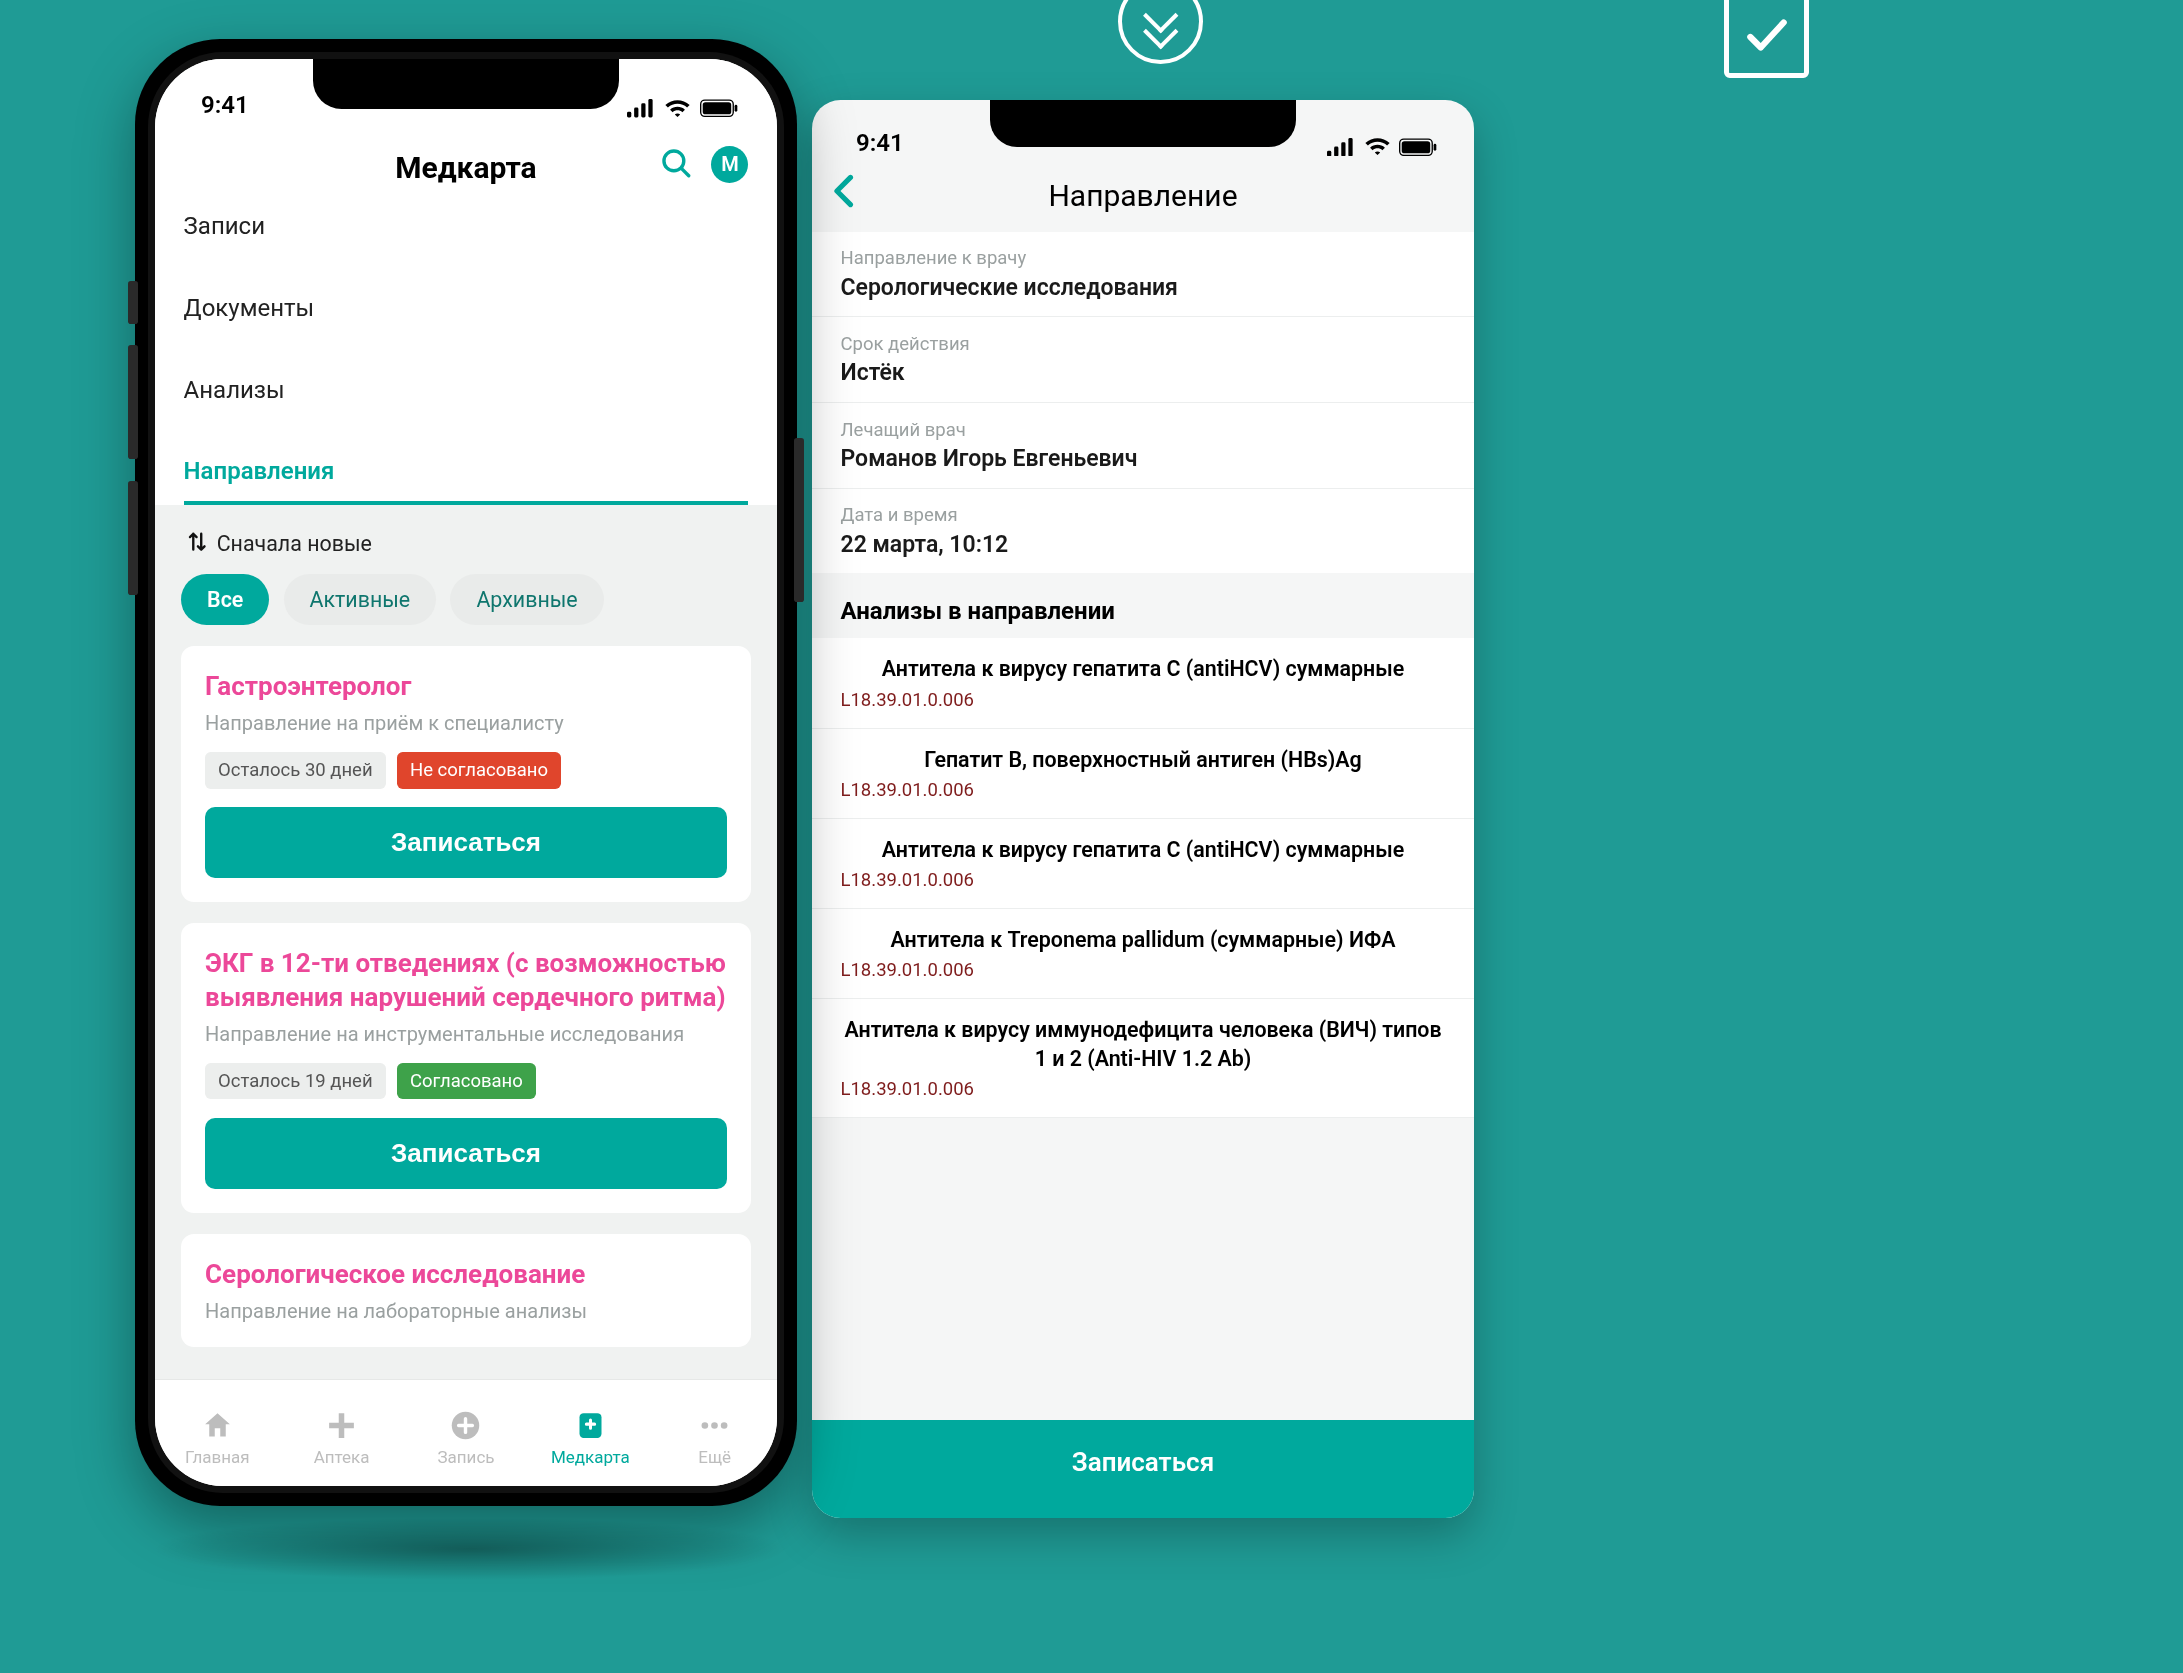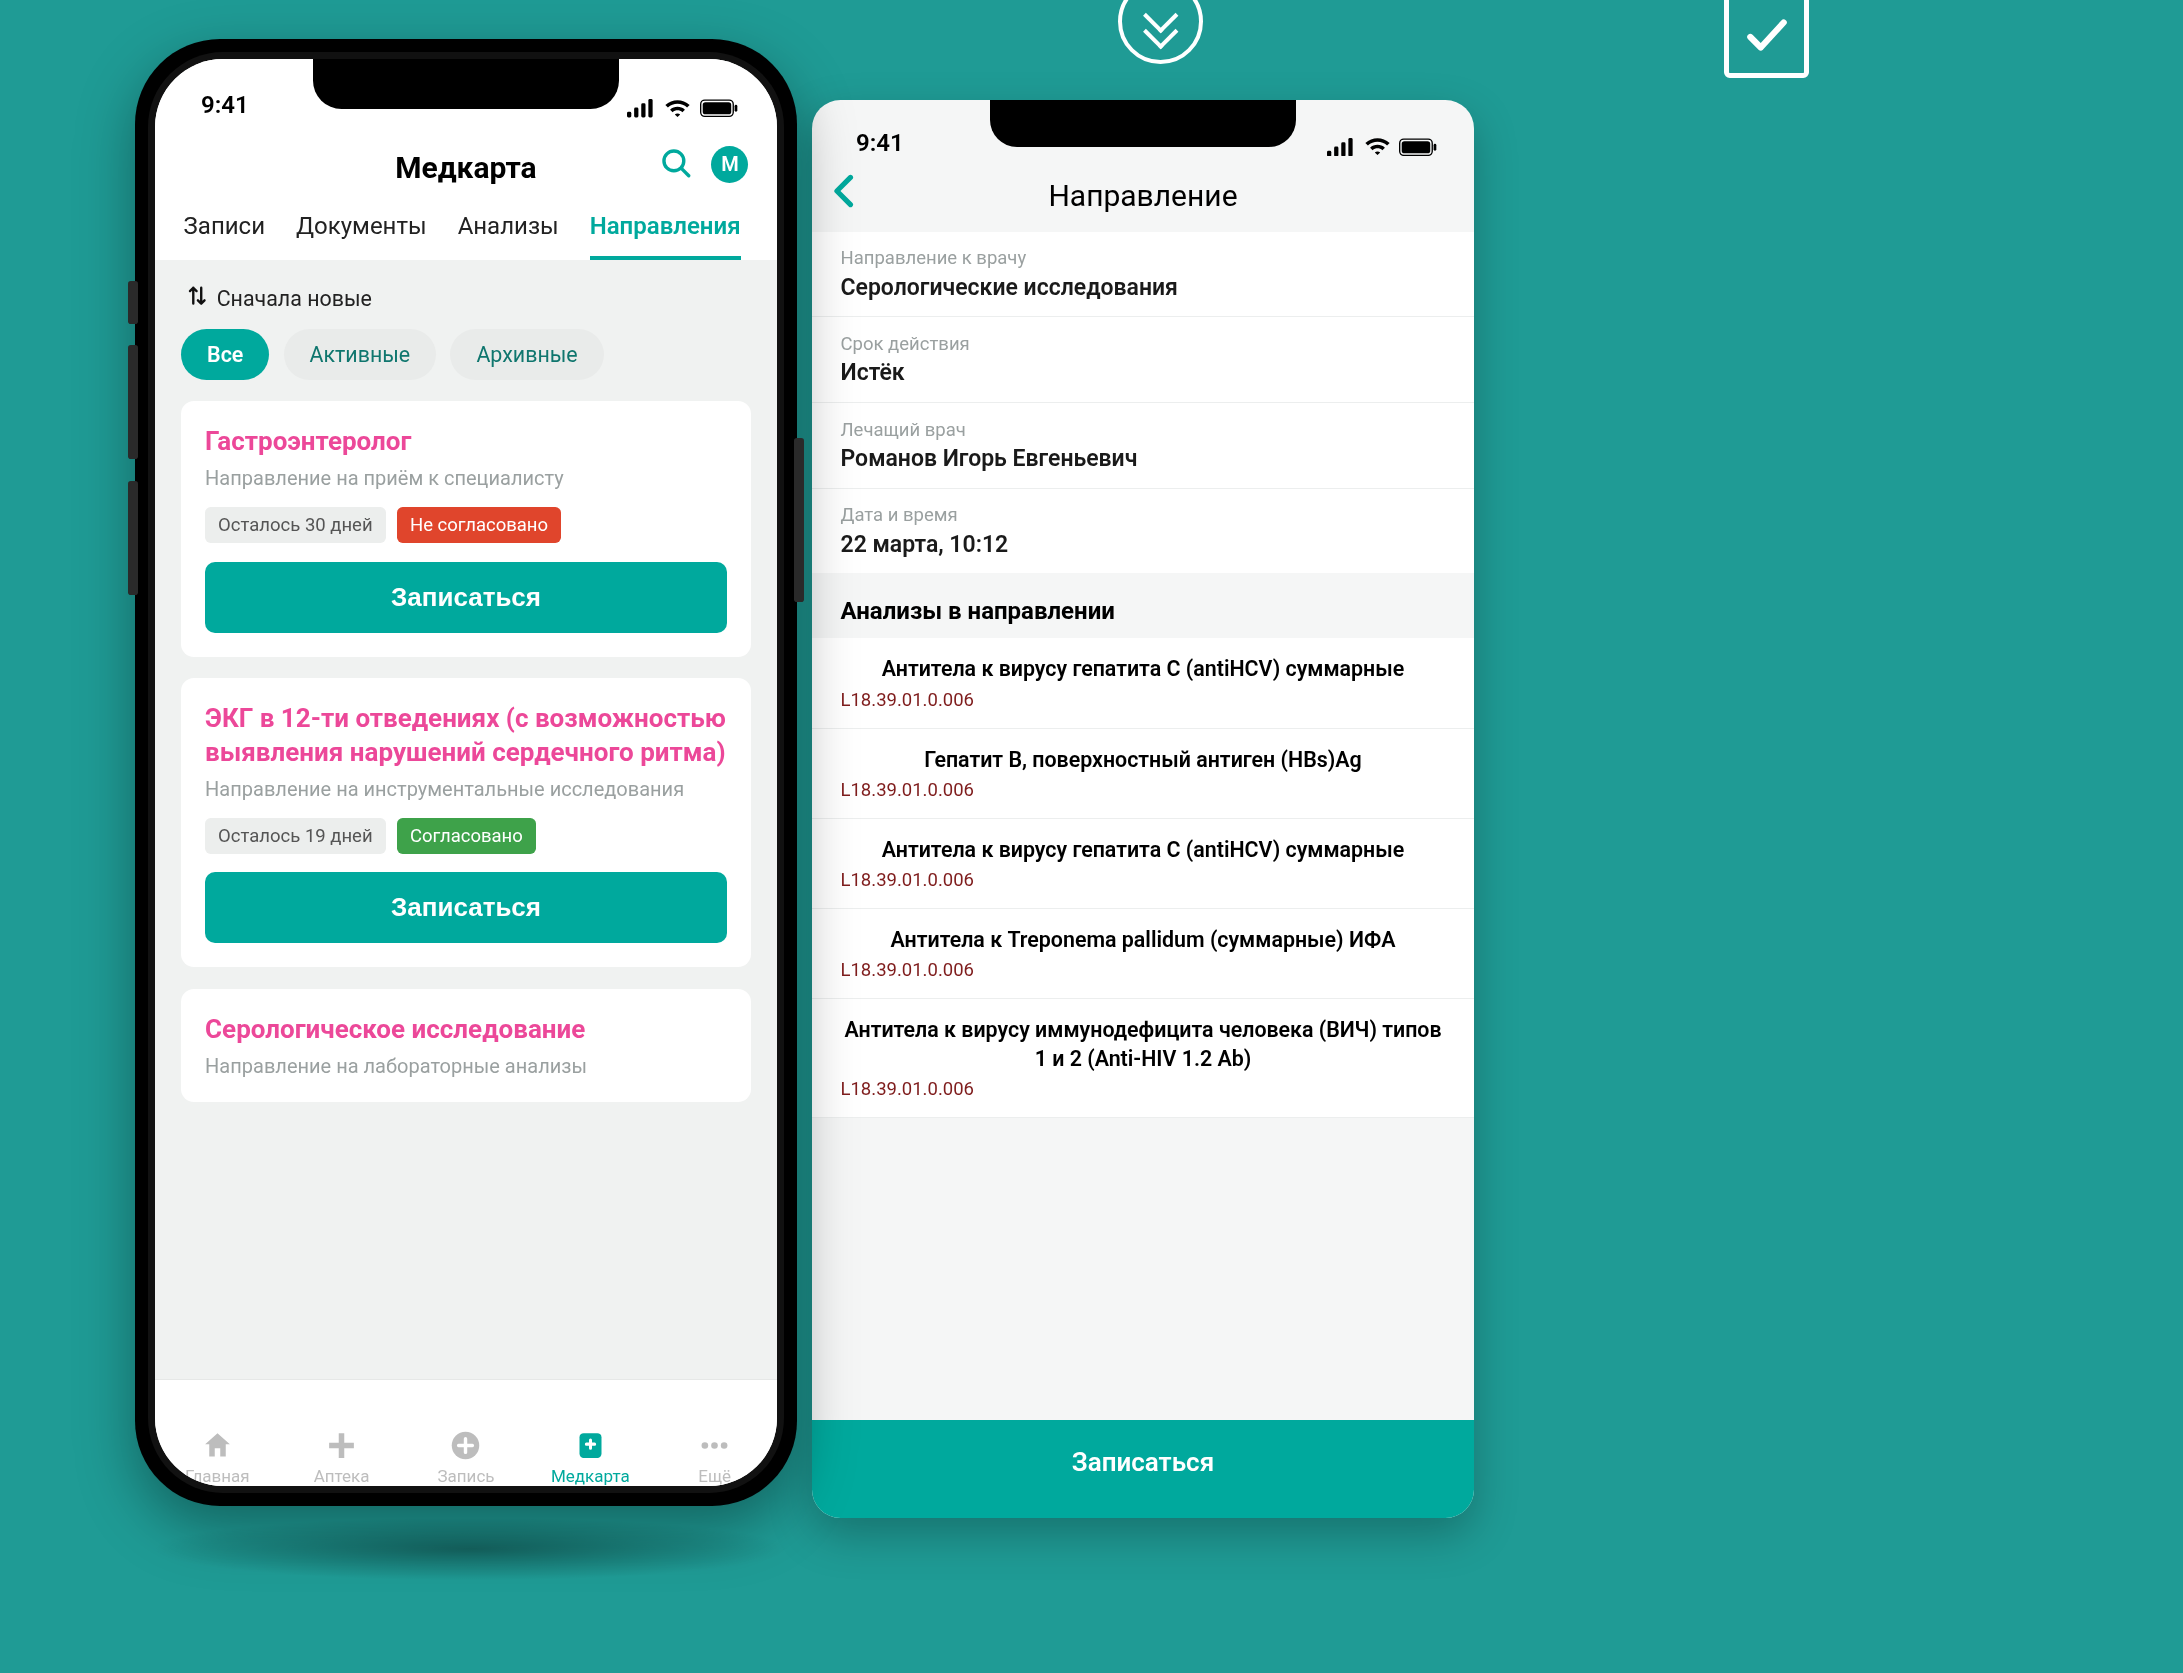--- a/index.html
+++ b/index.html
@@ -141,20 +141,21 @@
     display:flex; align-items:center; justify-content:center;
     font-size: 20px; font-weight: 600;
   }
 
   .p1-tabs {
     display: flex;
     gap: 31px;
     font-size: 24px;
     color: #222;
     overflow: hidden;
+    flex-direction: column;
   }
   .p1-tab { padding: 7.1px 0 15.7px 0; white-space: nowrap; cursor: pointer; }
   .p1-tab.active {
     color: #00a99d;
     font-weight: 600;
     border-bottom: 4.3px solid #00a99d;
   }
 
   
   .p1-body {
@@ -210,21 +211,21 @@
   }
 
   
   .p1-nav {
     position: absolute; bottom: 0; left:0; right:0;
     height: 107px;
     background:#fff;
     border-top: 1.4px solid #e6e8e7;
     display:flex;
     justify-content: space-around;
-    align-items: flex-end;
+    align-items: center;
     padding-top: 10px;
   }
   .nav-item {
     display:flex; flex-direction:column; align-items:center;
     gap: 4.3px;
     color:#bdbdbd;
     font-size: 17px;
     cursor:pointer;
     width: 114px;
   }

